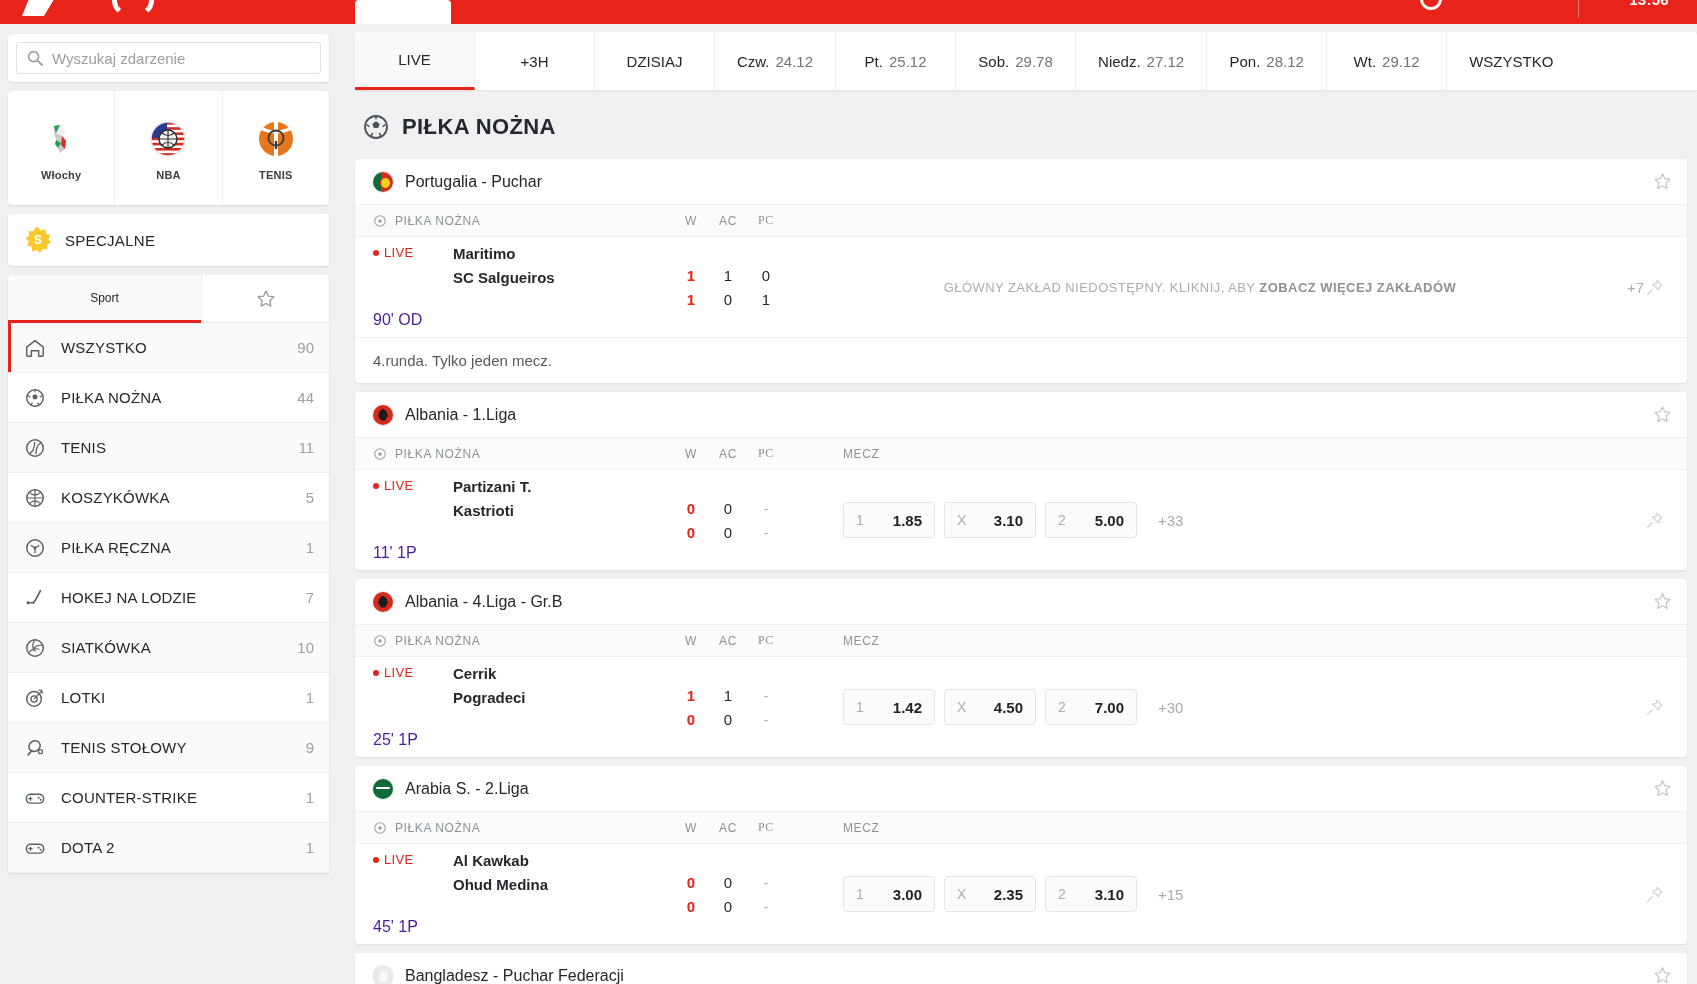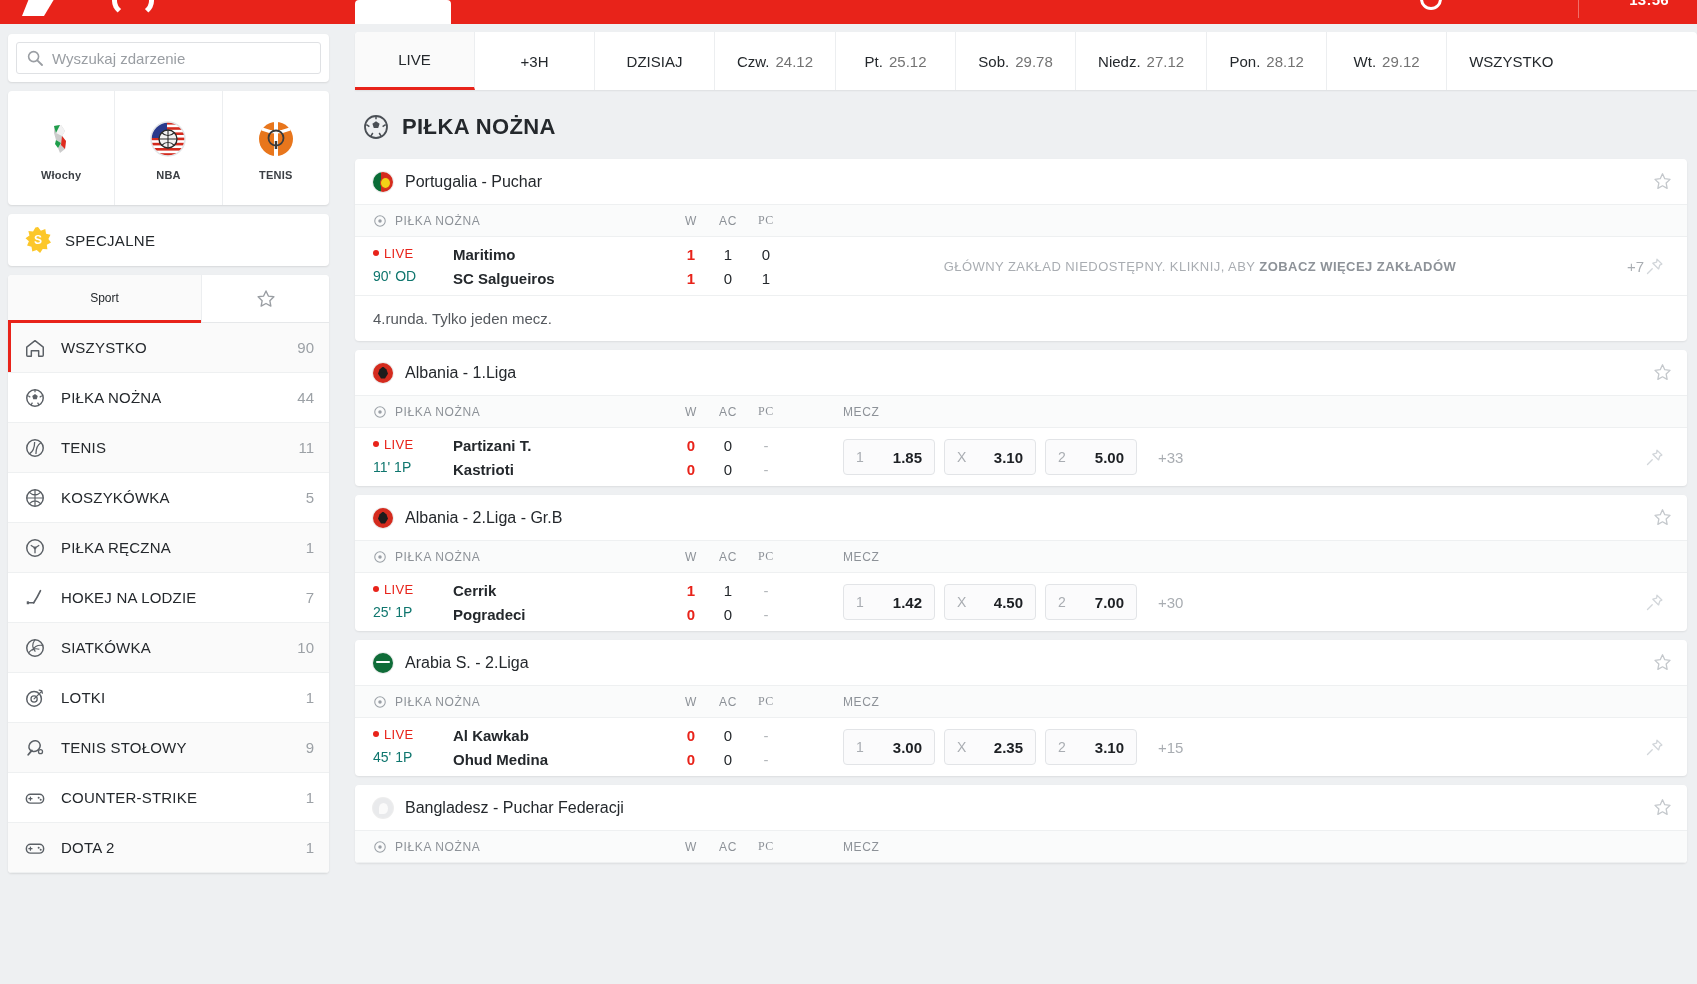--- a/index.html
+++ b/index.html
@@ -269,21 +269,21 @@
     width: 66px; display: flex; flex-direction: column; gap: 7px;
     flex: 0 0 66px;
   }
   .m-live {
     display: flex; align-items: center; gap: 5px;
     color: #e8231a; font-size: 13px; letter-spacing: .3px;
   }
   .m-live .dot {
     width: 6px; height: 6px; border-radius: 50%; background: #e8231a;
   }
-  .m-min { font-size: 14px; color: #0f766e; }
+  .m-min { font-size: 16px; color: #4c1d95; margin-top: 44px; }
   .m-teams { display: flex; flex-direction: column; gap: 7px; }
   .m-teams div { font-size: 15px; color: #24282c; font-weight: bold; }
 
   .m-scores { display: flex; }
   .m-scores .sc {
     display: flex; flex-direction: column; gap: 7px;
     font-size: 15px; text-align: center;
   }
   .sc.w   { width: 36px; color: #e8231a; font-weight: bold; }
   .sc.ac  { width: 38px; color: #24282c; }
@@ -731,21 +731,21 @@
                 <path d="M14.8 3.6l5.6 5.6-2.4 1.2-1.3 4.4-6.6-6.6 4.4-1.3z" fill="none" stroke="#d2d6da" stroke-width="1.5" stroke-linejoin="round"></path>
                 <path d="M9.4 14.6L4 20" stroke="#d2d6da" stroke-width="1.5" stroke-linecap="round"></path>
               </svg>
             </span>
           </div>
         </div>
       </div>
       <div class="league">
         <div class="lg-title">
           <span class="flag al"></span>
-          <span class="nm">Albania - 2.Liga - Gr.B</span>
+          <span class="nm">Albania - 4.Liga - Gr.B</span>
           <span class="ic-btn">
             <svg width="21" height="21" viewBox="0 0 24 24">
               <path d="M12 3.2l2.6 5.6 6 .8-4.4 4.2 1.1 6-5.3-2.9-5.3 2.9 1.1-6L3.4 9.6l6-.8z" fill="none" stroke="#c4c8cc" stroke-width="1.5" stroke-linejoin="round"></path>
             </svg>
           </span>
         </div>
         <div class="lg-sub">
           <span class="sport-lbl">
             <svg width="14" height="14" viewBox="0 0 24 24">
               <circle cx="12" cy="12" r="9" fill="none" stroke="#9aa0a6" stroke-width="1.8"></circle>

